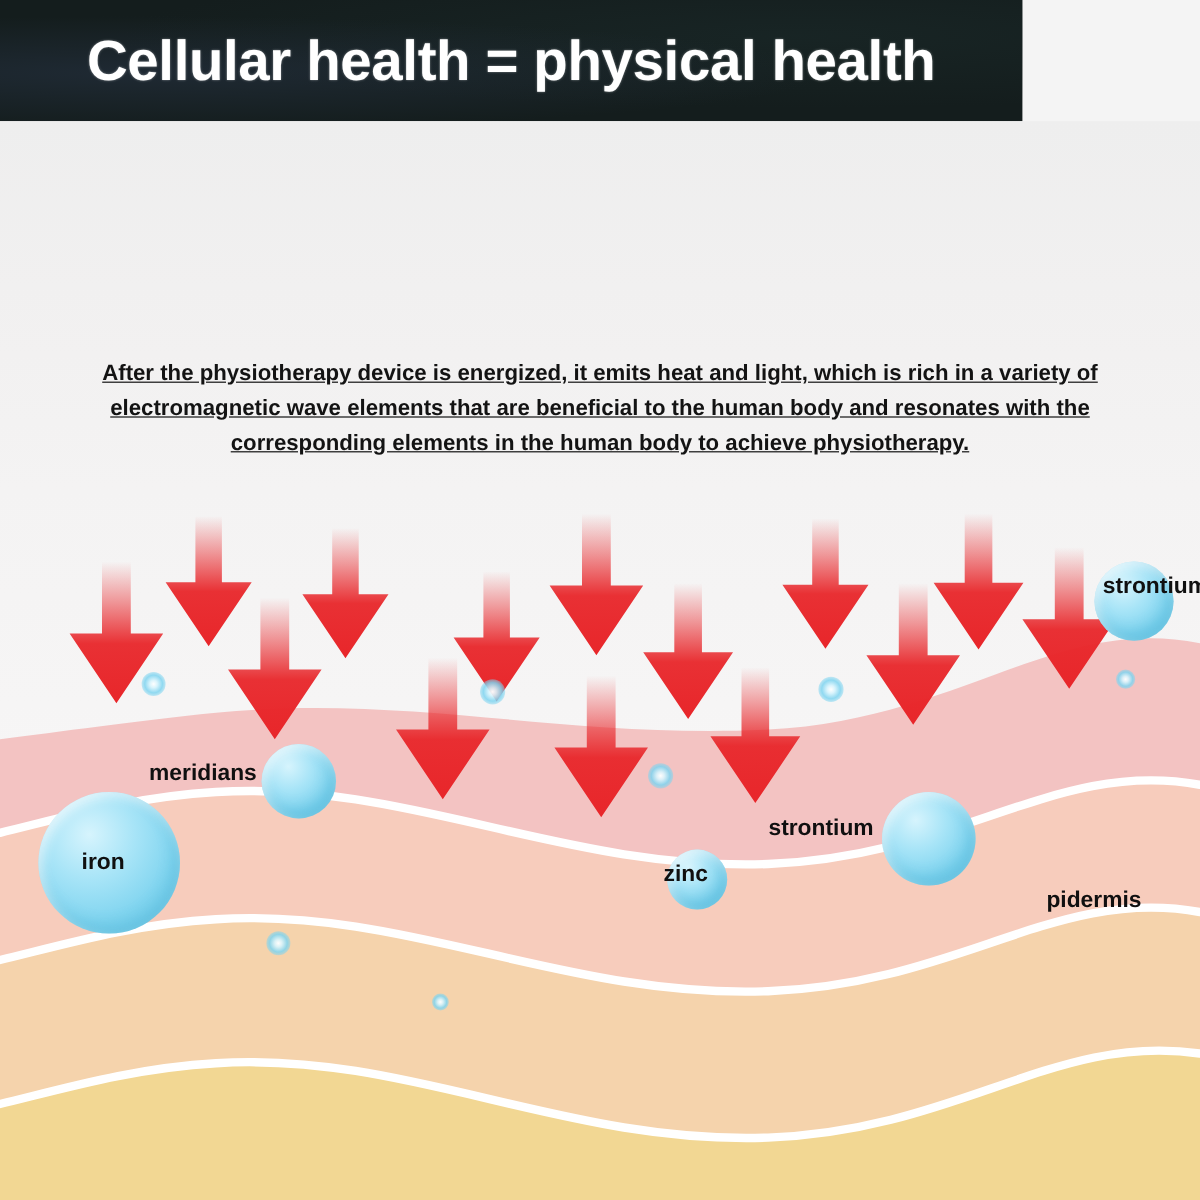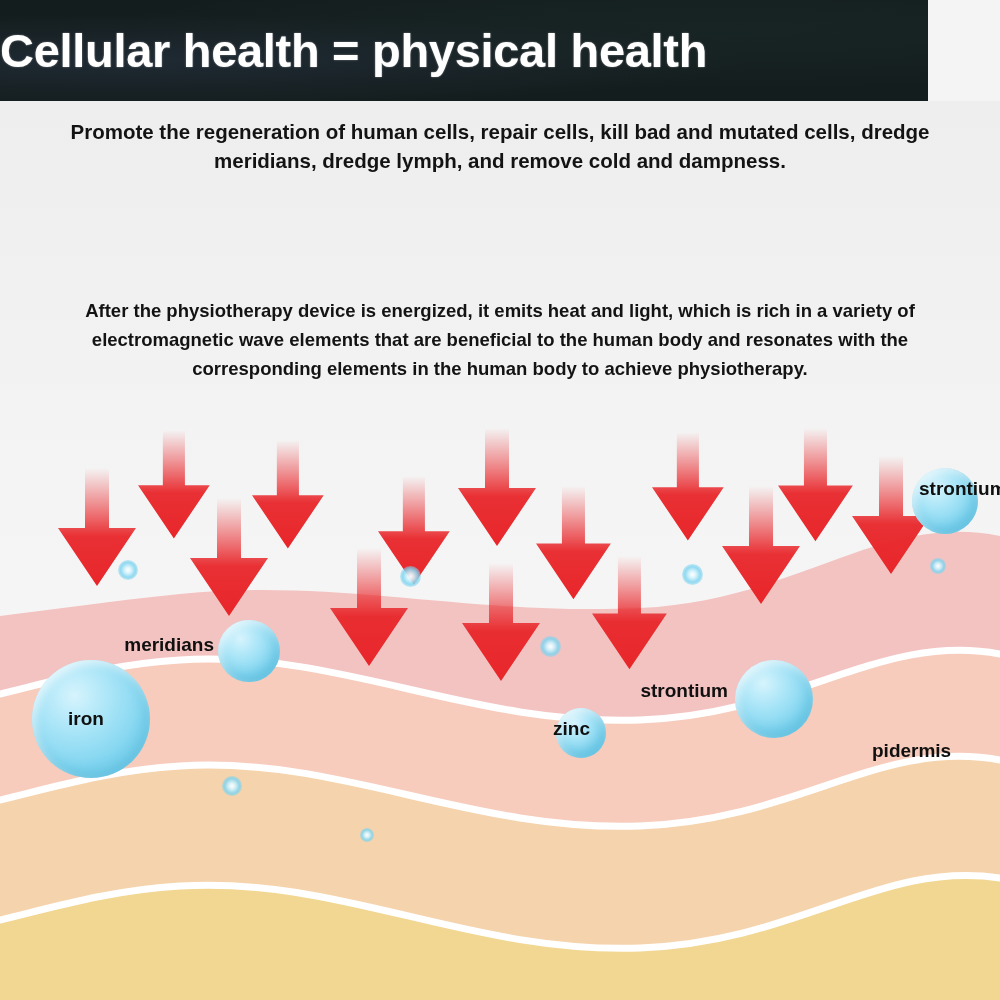--- a/index.html
+++ b/index.html
@@ -13,28 +13,28 @@
     height: 1000px;
     overflow: hidden;
     font-family: "Liberation Sans", sans-serif;
     background: #f4f4f4;
   }
 
   
   #header-band {
     position: absolute;
     left: 0; top: 0;
-    width: 928px; height: 101px;
+    width: 852px; height: 101px;
     background: #141d1d;
     background-image:
       radial-gradient(ellipse at 14% 60%, rgba(40,52,70,.55) 0%, rgba(20,29,29,0) 55%),
       radial-gradient(ellipse at 78% 30%, rgba(28,44,44,.5) 0%, rgba(20,29,29,0) 60%);
     display: flex;
     align-items: center;
-    justify-content: flex-start;
+    justify-content: center;
     box-sizing: border-box;
   }
   #header-title {
     color: #ffffff;
     font-size: 47px;
     font-weight: bold;
     letter-spacing: -0.3px;
     white-space: nowrap;
     text-shadow: 0 0 2px rgba(255,255,255,.45);
   }
@@ -67,20 +67,21 @@
     font-size: 27px;
     font-weight: bold;
     letter-spacing: 0.2px;
   }
   #detail-paragraph {
     position: absolute;
     left: 28px; top: 196px;
     width: 944px;
     font-size: 18.5px;
     line-height: 1.56;
+    text-decoration: underline;
   }
 
   
   #stage {
     position: absolute;
     left: 0; top: 408px;
     width: 1000px; height: 592px;
   }
   #skin-svg {
     position: absolute;
@@ -136,21 +137,20 @@
 </head>
 <body>
 
 <div id="page">
 
   <div id="header-band">
     <div id="header-title">Cellular health = physical health</div>
   </div>
 
   <div id="upper-text">
-    <div id="intro-paragraph" class="para">Promote the regeneration of human cells, repair cells, kill bad and mutated cells, dredge meridians, dredge lymph, and remove cold and dampness.</div>
     <div id="detail-paragraph" class="para">After the physiotherapy device is energized, it emits heat and light, which is rich in a variety of electromagnetic wave elements that are beneficial to the human body and resonates with the corresponding elements in the human body to achieve physiotherapy.</div>
   </div>
 
   <div id="stage">
 
     <svg id="skin-svg" viewBox="0 0 1000 592" preserveAspectRatio="none">
       <defs>
         <linearGradient id="airGrad" x1="0" y1="0" x2="0" y2="1">
           <stop offset="0%" stop-color="#f4f3f3"></stop>
           <stop offset="60%" stop-color="#f8f7f7"></stop>

